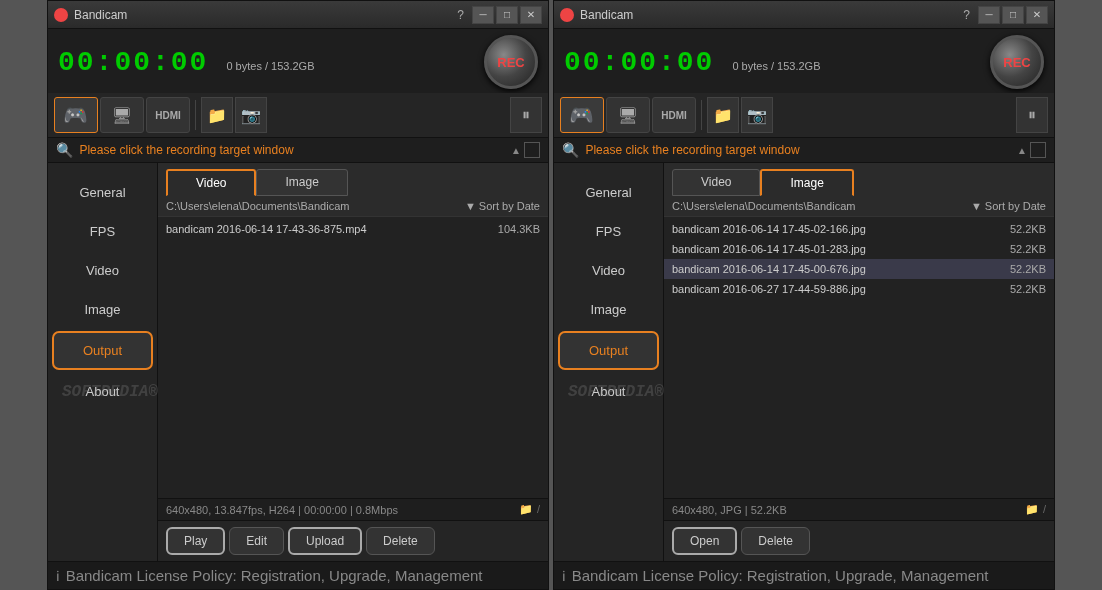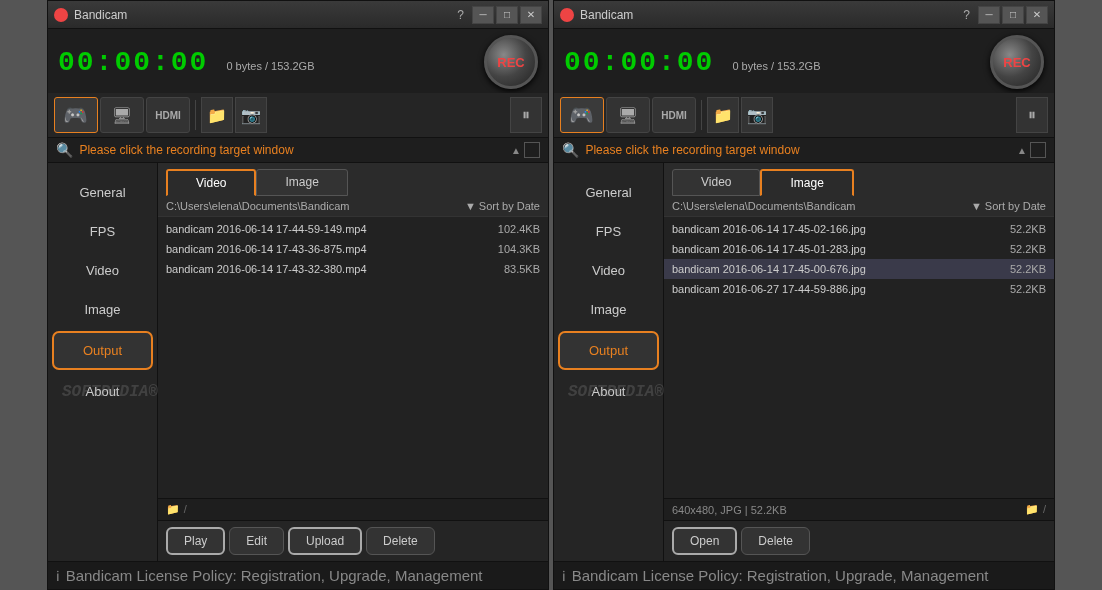--- a/index.html
+++ b/index.html
@@ -405,34 +405,27 @@
           <div class="file-tab active">Video</div>
           <div class="file-tab">Image</div>
         </div>
         <div class="file-path-bar">
           <span class="file-path">C:\Users\elena\Documents\Bandicam</span>
           <span class="sort-control">▼ Sort by Date</span>
         </div>
         <div class="file-list">
           <div class="file-list-inner">
             <div class="file-row">
-              <span class="file-name">bandicam 2016-06-14 17-44-59-149.mp4</span>
-              <span class="file-size">102.4KB</span>
-            </div>
-            <div class="file-row">
               <span class="file-name">bandicam 2016-06-14 17-43-36-875.mp4</span>
               <span class="file-size">104.3KB</span>
             </div>
-            <div class="file-row">
-              <span class="file-name">bandicam 2016-06-14 17-43-32-380.mp4</span>
-              <span class="file-size">83.5KB</span>
-            </div>
           </div>
         </div>
         <div class="file-info-bar">
+          <span>640x480, 13.847fps, H264 | 00:00:00 | 0.8Mbps</span>
           <div class="file-info-icons">
             <span>📁</span>
             <span>/</span>
           </div>
         </div>
         <div class="bottom-controls">
           <button class="ctrl-btn outlined">Play</button>
           <button class="ctrl-btn">Edit</button>
           <button class="ctrl-btn outlined">Upload</button>
           <button class="ctrl-btn">Delete</button>

